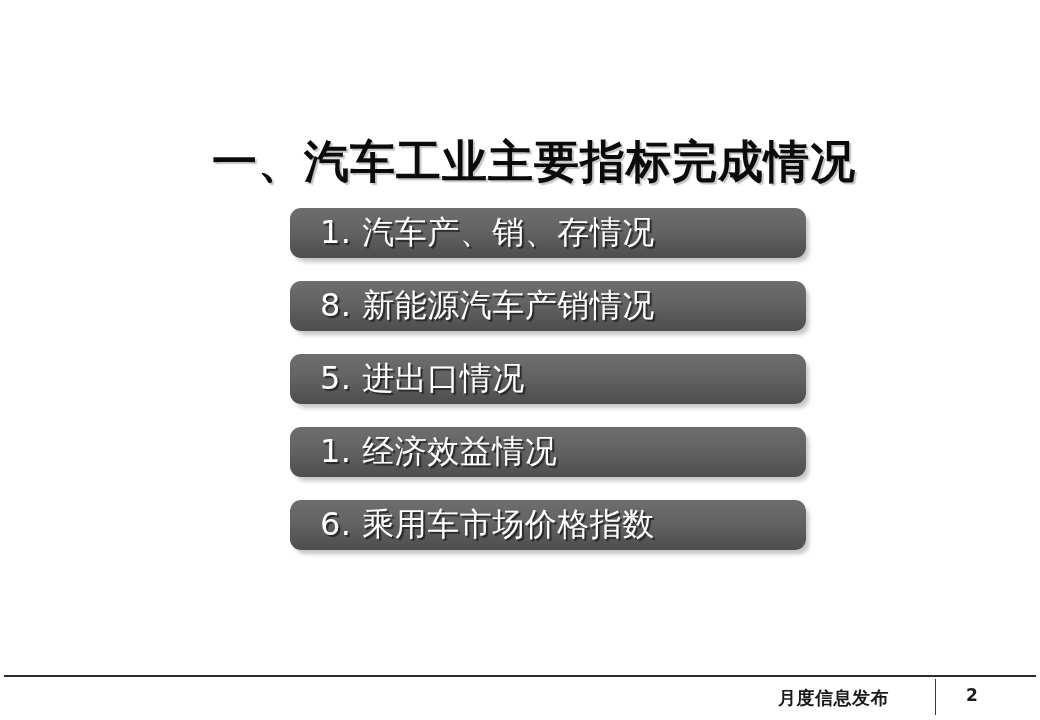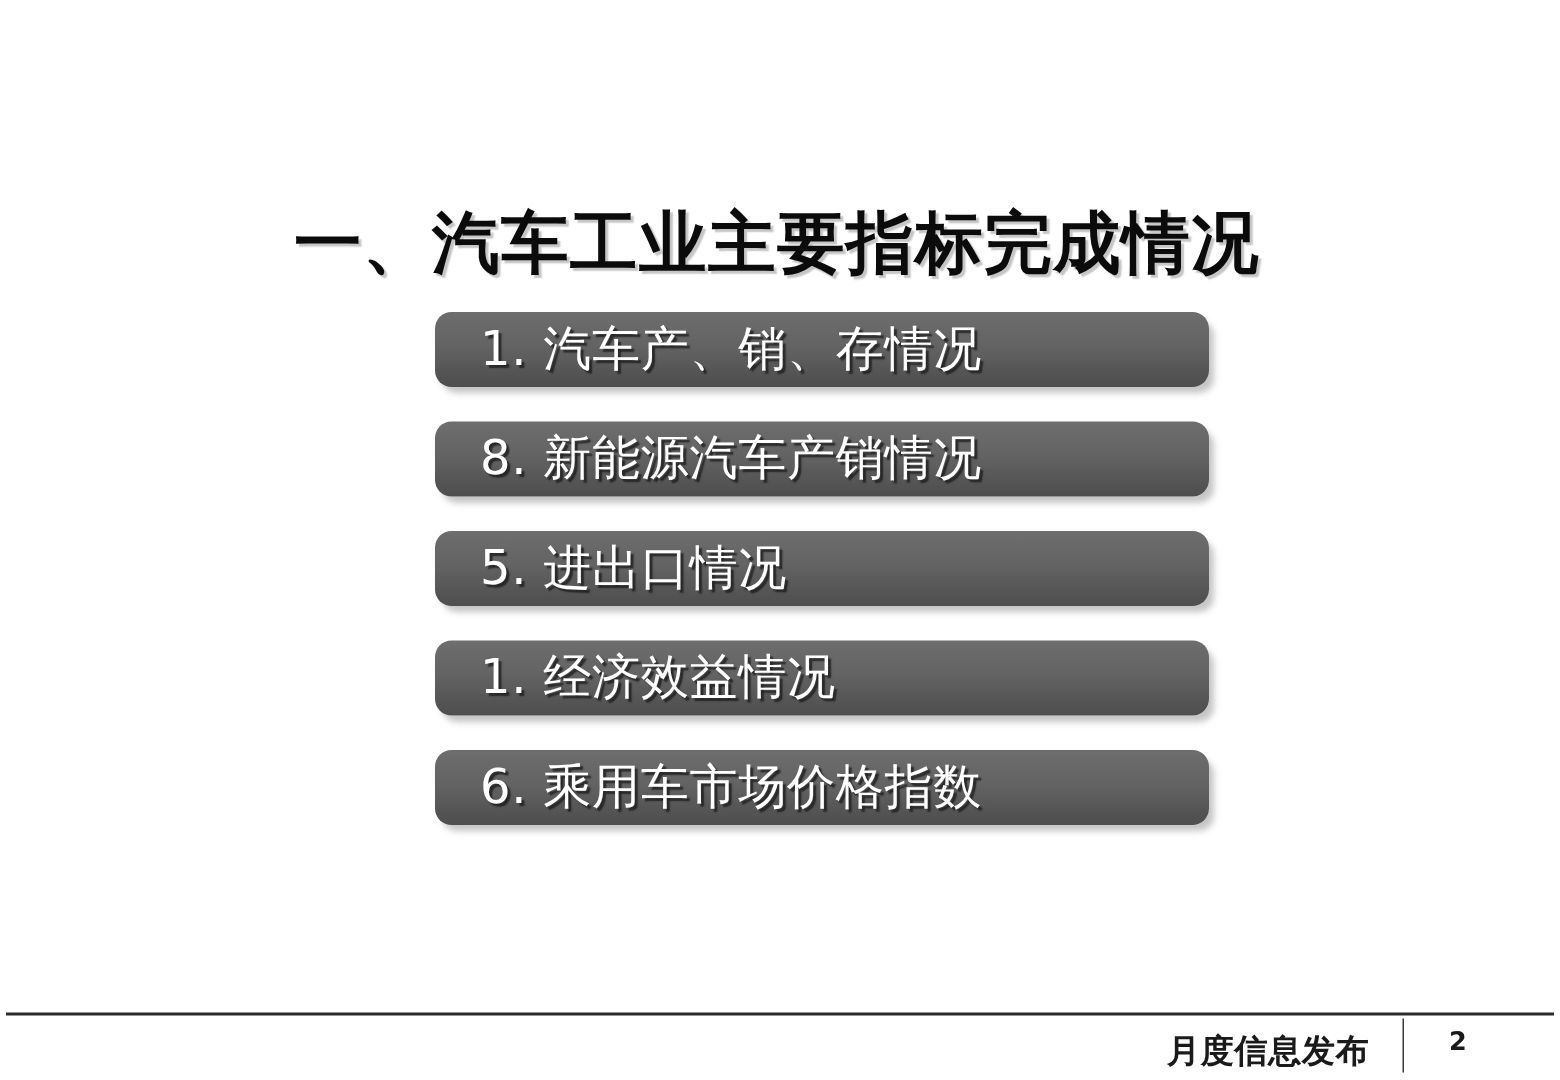--- a/index.html
+++ b/index.html
@@ -97,21 +97,21 @@
         #38405f 52%,
         #3b4a6e 72%,
         #6f86ad 88%,
         #a8bcd6 97%,
         #cfe0ec 100%);
   }
 
   
   .slide-title {
     position: absolute;
-    left: 196px;
+    left: 212px;
     top: 132px;
     font-size: 45px;
     font-weight: bold;
     color: #0b0b0b;
     letter-spacing: 1px;
     white-space: nowrap;
     text-shadow: 2px 2px 1px rgba(150,150,150,0.55);
     font-family: "DejaVu Sans", "Liberation Sans", sans-serif;
   }
 
@@ -170,21 +170,21 @@
     top: 0;
     width: 1032px;
     height: 2px;
     background: #2b2b2b;
   }
 
   .footer-label {
     position: absolute;
     left: 778px;
     top: 11px;
-    font-size: 22px;
+    font-size: 18px;
     font-weight: bold;
     color: #1a1a1a;
     letter-spacing: 0.5px;
     white-space: nowrap;
     font-family: "DejaVu Sans", "Liberation Sans", sans-serif;
   }
 
   .footer-divider {
     position: absolute;
     left: 935px;

